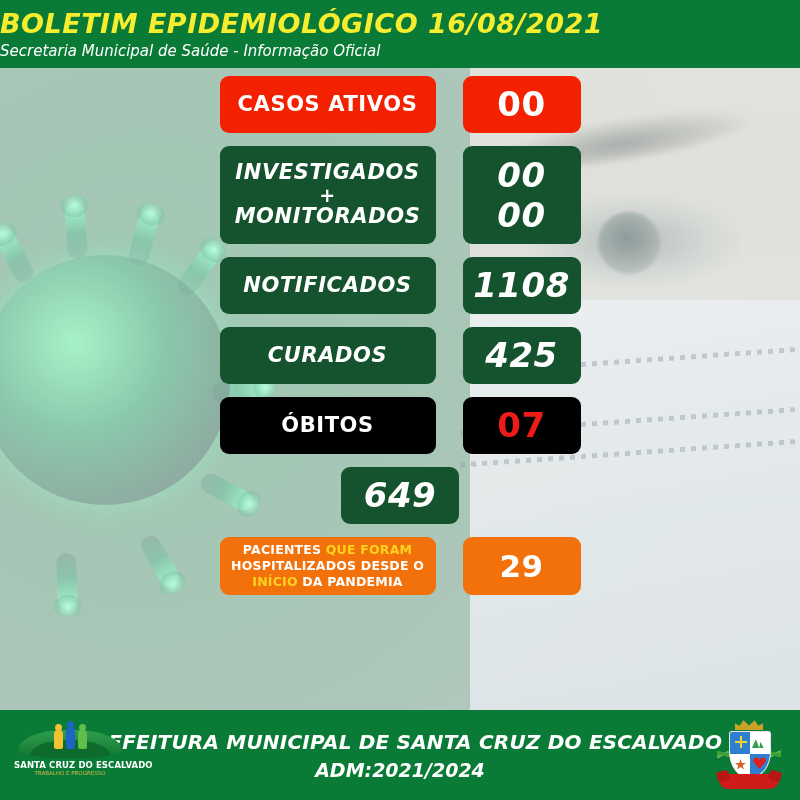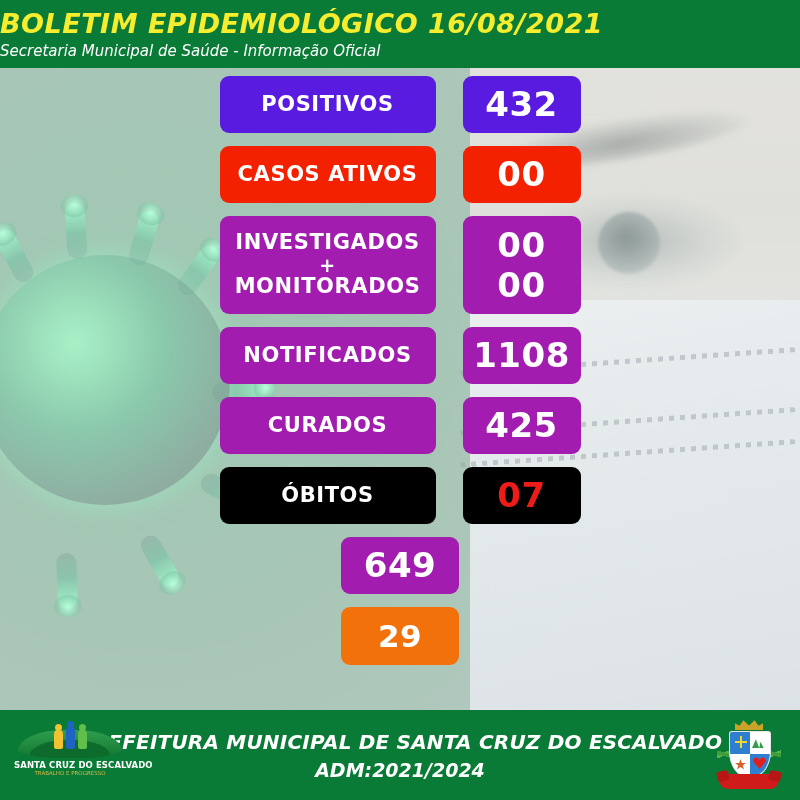--- a/index.html
+++ b/index.html
@@ -183,21 +183,21 @@
     font-size: 34px;
     font-weight: bold;
     letter-spacing: .5px;
     line-height: 1.12;
     font-family: "DejaVu Sans", sans-serif;
   }
 
   
   .c-purple { background: #5a1be0; }
   .c-red    { background: #f42100; }
-  .c-green  { background: #a21caf; }
+  .c-green  { background: #14532d; font-style: italic; }
   .c-black  { background: #000000; text-align: right; }
   .c-orange { background: #f2710b; }
   .v-red-text { color: #ee1c18; }
 
   
   .row-tall .stat-label,
   .row-tall .stat-value { min-height: 98px; }
   .row-tall .stat-value { justify-content: space-evenly; padding: 8px 0; }
   .stat-plus { font-size: 19px; line-height: 1.1; }
 
@@ -414,24 +414,20 @@
     </div>
   </div>
 
   <div class="header">
     <div class="header-title">BOLETIM  EPIDEMIOLÓGICO  16/08/2021</div>
     <div class="header-subtitle">Secretaria Municipal de Saúde - Informação Oficial</div>
   </div>
 
   <div class="stats">
 
-    <div class="stat-row">
-      <div class="stat-label c-purple">POSITIVOS</div>
-      <div class="stat-value c-purple">432</div>
-    </div>
 
     <div class="stat-row">
       <div class="stat-label c-red">CASOS ATIVOS</div>
       <div class="stat-value c-red">00</div>
     </div>
 
     <div class="stat-row row-tall">
       <div class="stat-label c-green">
         <span>INVESTIGADOS</span>
         <span class="stat-plus">+</span>
@@ -456,20 +452,25 @@
     <div class="stat-row">
       <div class="stat-label c-black">ÓBITOS</div>
       <div class="stat-value c-black v-red-text">07</div>
     </div>
 
     <div class="stat-row">
       <div class="stat-value c-green">649</div>
     </div>
 
     <div class="stat-row row-small">
+      <div class="stat-label c-orange">
+        <span><span>PACIENTES </span><span class="hl-yellow">QUE FORAM</span></span>
+        <span>HOSPITALIZADOS DESDE O</span>
+        <span><span class="hl-yellow">INÍCIO</span><span> DA PANDEMIA</span></span>
+      </div>
       <div class="stat-value c-orange">29</div>
     </div>
 
   </div>
 
   <div class="footer">
 
     <div class="logo-left">
       <div class="logo-hill"></div>
       <div class="logo-hill2"></div>

